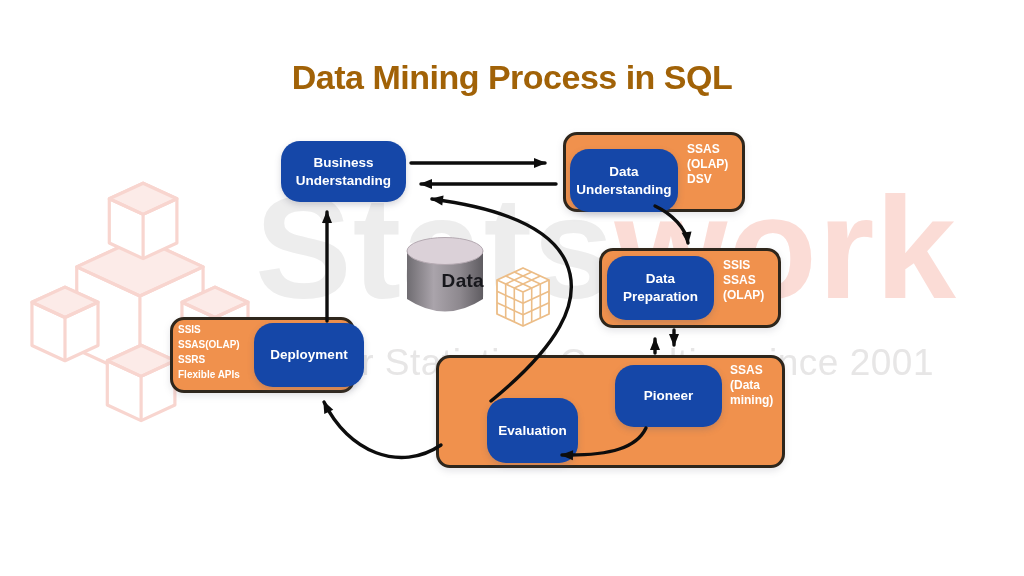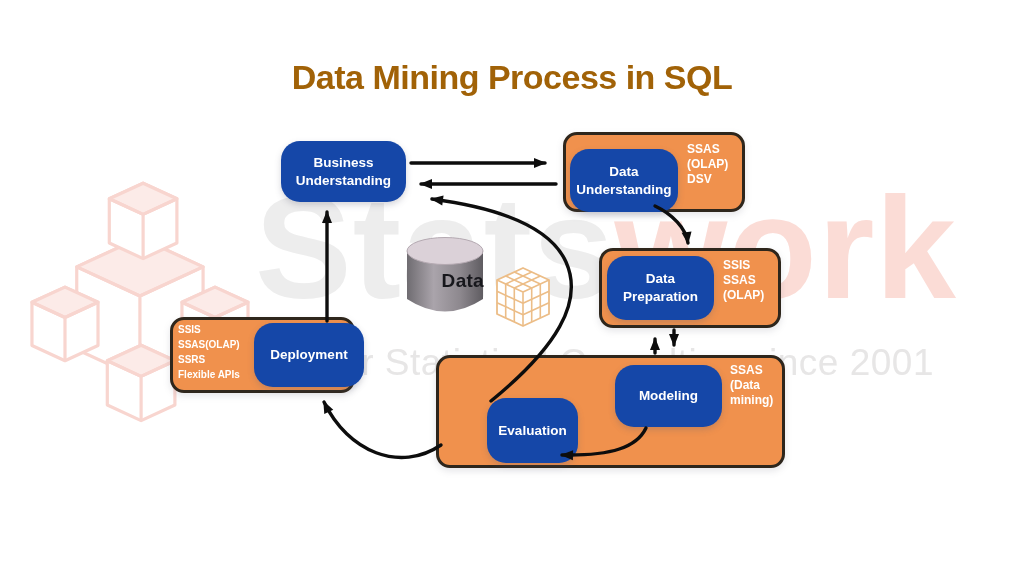--- a/index.html
+++ b/index.html
@@ -90,21 +90,21 @@
 (OLAP)
 DSV</div>
 
   <div class="group" style="left:599px;top:248px;width:182px;height:80px;"></div>
   <div class="node" style="left:607px;top:256px;width:107px;height:64px;">Data Preparation</div>
   <div class="tools" style="left:723px;top:258px;">SSIS
 SSAS
 (OLAP)</div>
 
   <div class="group" style="left:436px;top:355px;width:349px;height:113px;"></div>
-  <div class="node" style="left:615px;top:365px;width:107px;height:62px;">Modeling</div>
+  <div class="node" style="left:615px;top:365px;width:107px;height:62px;">Pioneer</div>
   <div class="node" style="left:443px;top:398px;width:91px;height:65px;margin-left:44px;">Evaluation</div>
   <div class="tools" style="left:730px;top:363px;">SSAS
 (Data
 mining)</div>
 
   <div class="group" style="left:170px;top:317px;width:185px;height:76px;"></div>
   <div class="node" style="left:238px;top:323px;width:110px;height:64px;margin-left:16px;">Deployment</div>
   <div class="tools" style="left:178px;top:322px;font-size:10px;">SSIS
 SSAS(OLAP)
 SSRS

